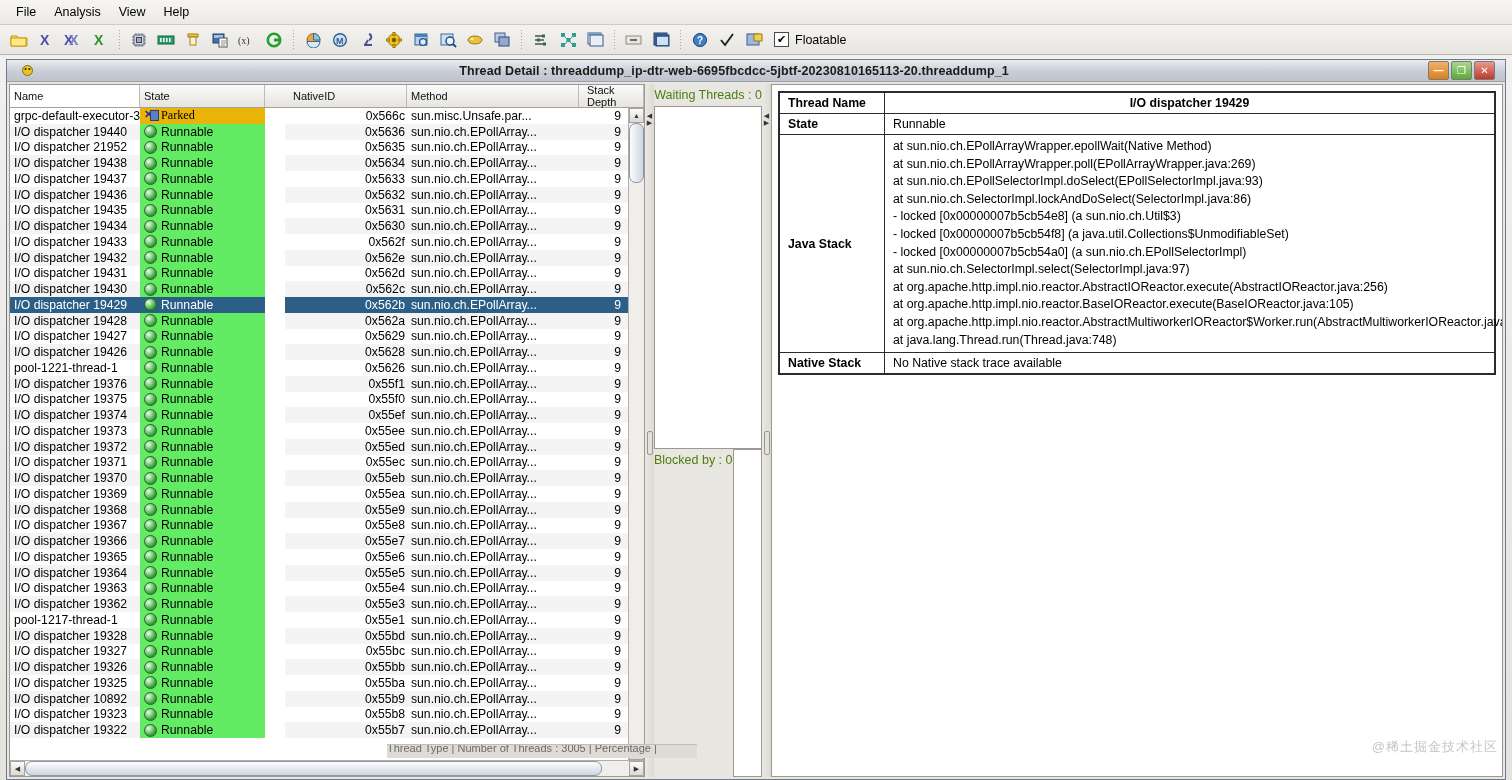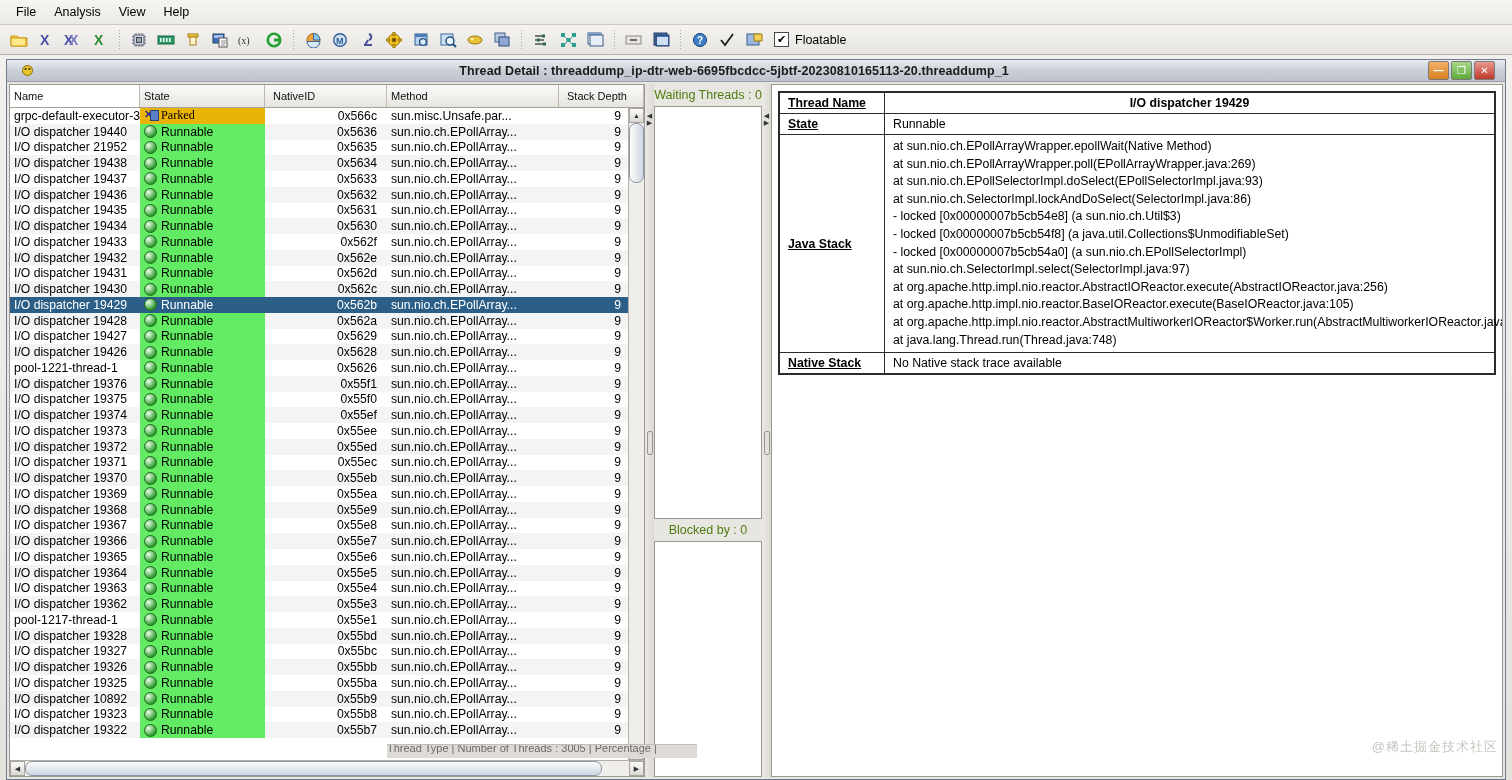--- a/index.html
+++ b/index.html
@@ -57,21 +57,21 @@
          border-bottom:1px solid #a6a29b;flex:0 0 auto;}
   .th{display:flex;align-items:center;padding-left:8px;font-size:11px;color:#101010;
       border-right:1px solid #bfbbb4;box-sizing:border-box;cursor:default;}
   .tbody-wrap{flex:1;display:flex;min-height:0;overflow:hidden;}
   .tbody{flex:1;overflow:hidden;position:relative;}
   .row{display:flex;height:15.75px;align-items:center;font-size:12.2px;box-sizing:border-box;}
   .row .c{box-sizing:border-box;height:100%;display:flex;align-items:center;overflow:hidden;
           white-space:nowrap;}
   .c-name{width:130px;padding-left:4px;background:#fff;}
   .c-state{width:125px;padding-left:4px;gap:4px;}
-  .c-native{width:122px;justify-content:flex-end;padding-right:10px;}
+  .c-native{width:122px;justify-content:flex-end;padding-right:2px;margin-left:20px;}
   .c-method{width:172px;padding-left:4px;}
   .c-depth{width:74px;justify-content:flex-end;padding-right:7px;}
   .row.alt .c-name,.row.alt .c-native,.row.alt .c-method,.row.alt .c-depth{background:#f4f4f4;}
   .row .c-native,.row .c-method,.row .c-depth{background:#fff;}
   .row.sel .c{background:#2b5f87;color:#fff;}
   .row.sel .c-state{background:#2b5f87;}
   .state-run{background:#63ec63;}
   .state-park{background:#eab308;font-family:Liberation Serif, serif;}
   .row.sel .state-run{background:#2b5f87;}
   .dot{width:11px;height:11px;border-radius:50%;flex:0 0 auto;
@@ -103,28 +103,28 @@
          cursor:col-resize;padding-top:28px;gap:0;position:relative;}
   .split .arr{font-size:7px;color:#33353a;line-height:7px;}
   .grip{position:absolute;top:50%;width:4px;height:22px;border:1px solid #9a968f;
         background:#e4e1db;border-radius:2px;}
 
   
   .midcol{width:108px;display:flex;flex-direction:column;min-height:0;gap:0;}
   .panelhdr{height:22px;display:flex;align-items:center;justify-content:center;
             font-size:12.5px;color:#4d7c0f;flex:0 0 auto;}
   .listbox{flex:1;background:#fff;border:1px solid #9b9892;min-height:0;}
-  .blockedwrap{flex:0 0 auto;display:flex;flex-direction:column;height:258px;}
+  .blockedwrap{flex:0 0 auto;display:flex;flex-direction:row;height:328px;}
 
   
   .detail{flex:1;border:1px solid #9b9892;background:#fff;min-width:0;padding:6px;
           overflow:hidden;}
   table.dt{border-collapse:collapse;width:100%;border:2px solid #2b2b2b;table-layout:fixed;}
   table.dt td{border:1px solid #2b2b2b;padding:3px 8px;font-size:12.3px;vertical-align:top;}
-  td.lbl{width:88px;font-weight:bold;white-space:nowrap;text-decoration:underline;}
+  td.lbl{width:88px;font-weight:bold;white-space:nowrap;}
   td.val-center{text-align:center;font-weight:bold;}
   .stackline{line-height:17.6px;white-space:nowrap;}
 
   
   .ghostbar{position:absolute;left:380px;bottom:21px;width:310px;height:13px;overflow:hidden;
             font-size:11px;color:#6d6a66;white-space:nowrap;background:#dedbd6;
             border-top:1px solid #c0bcb6;}
   .ghostbar span{display:block;margin-top:-3px;}
   .statusbar{height:22px;border-top:1px solid #b5b1aa;background:linear-gradient(#efeee9,#e0ded8);
              display:flex;align-items:center;padding-left:8px;font-size:12.5px;flex:0 0 auto;}

